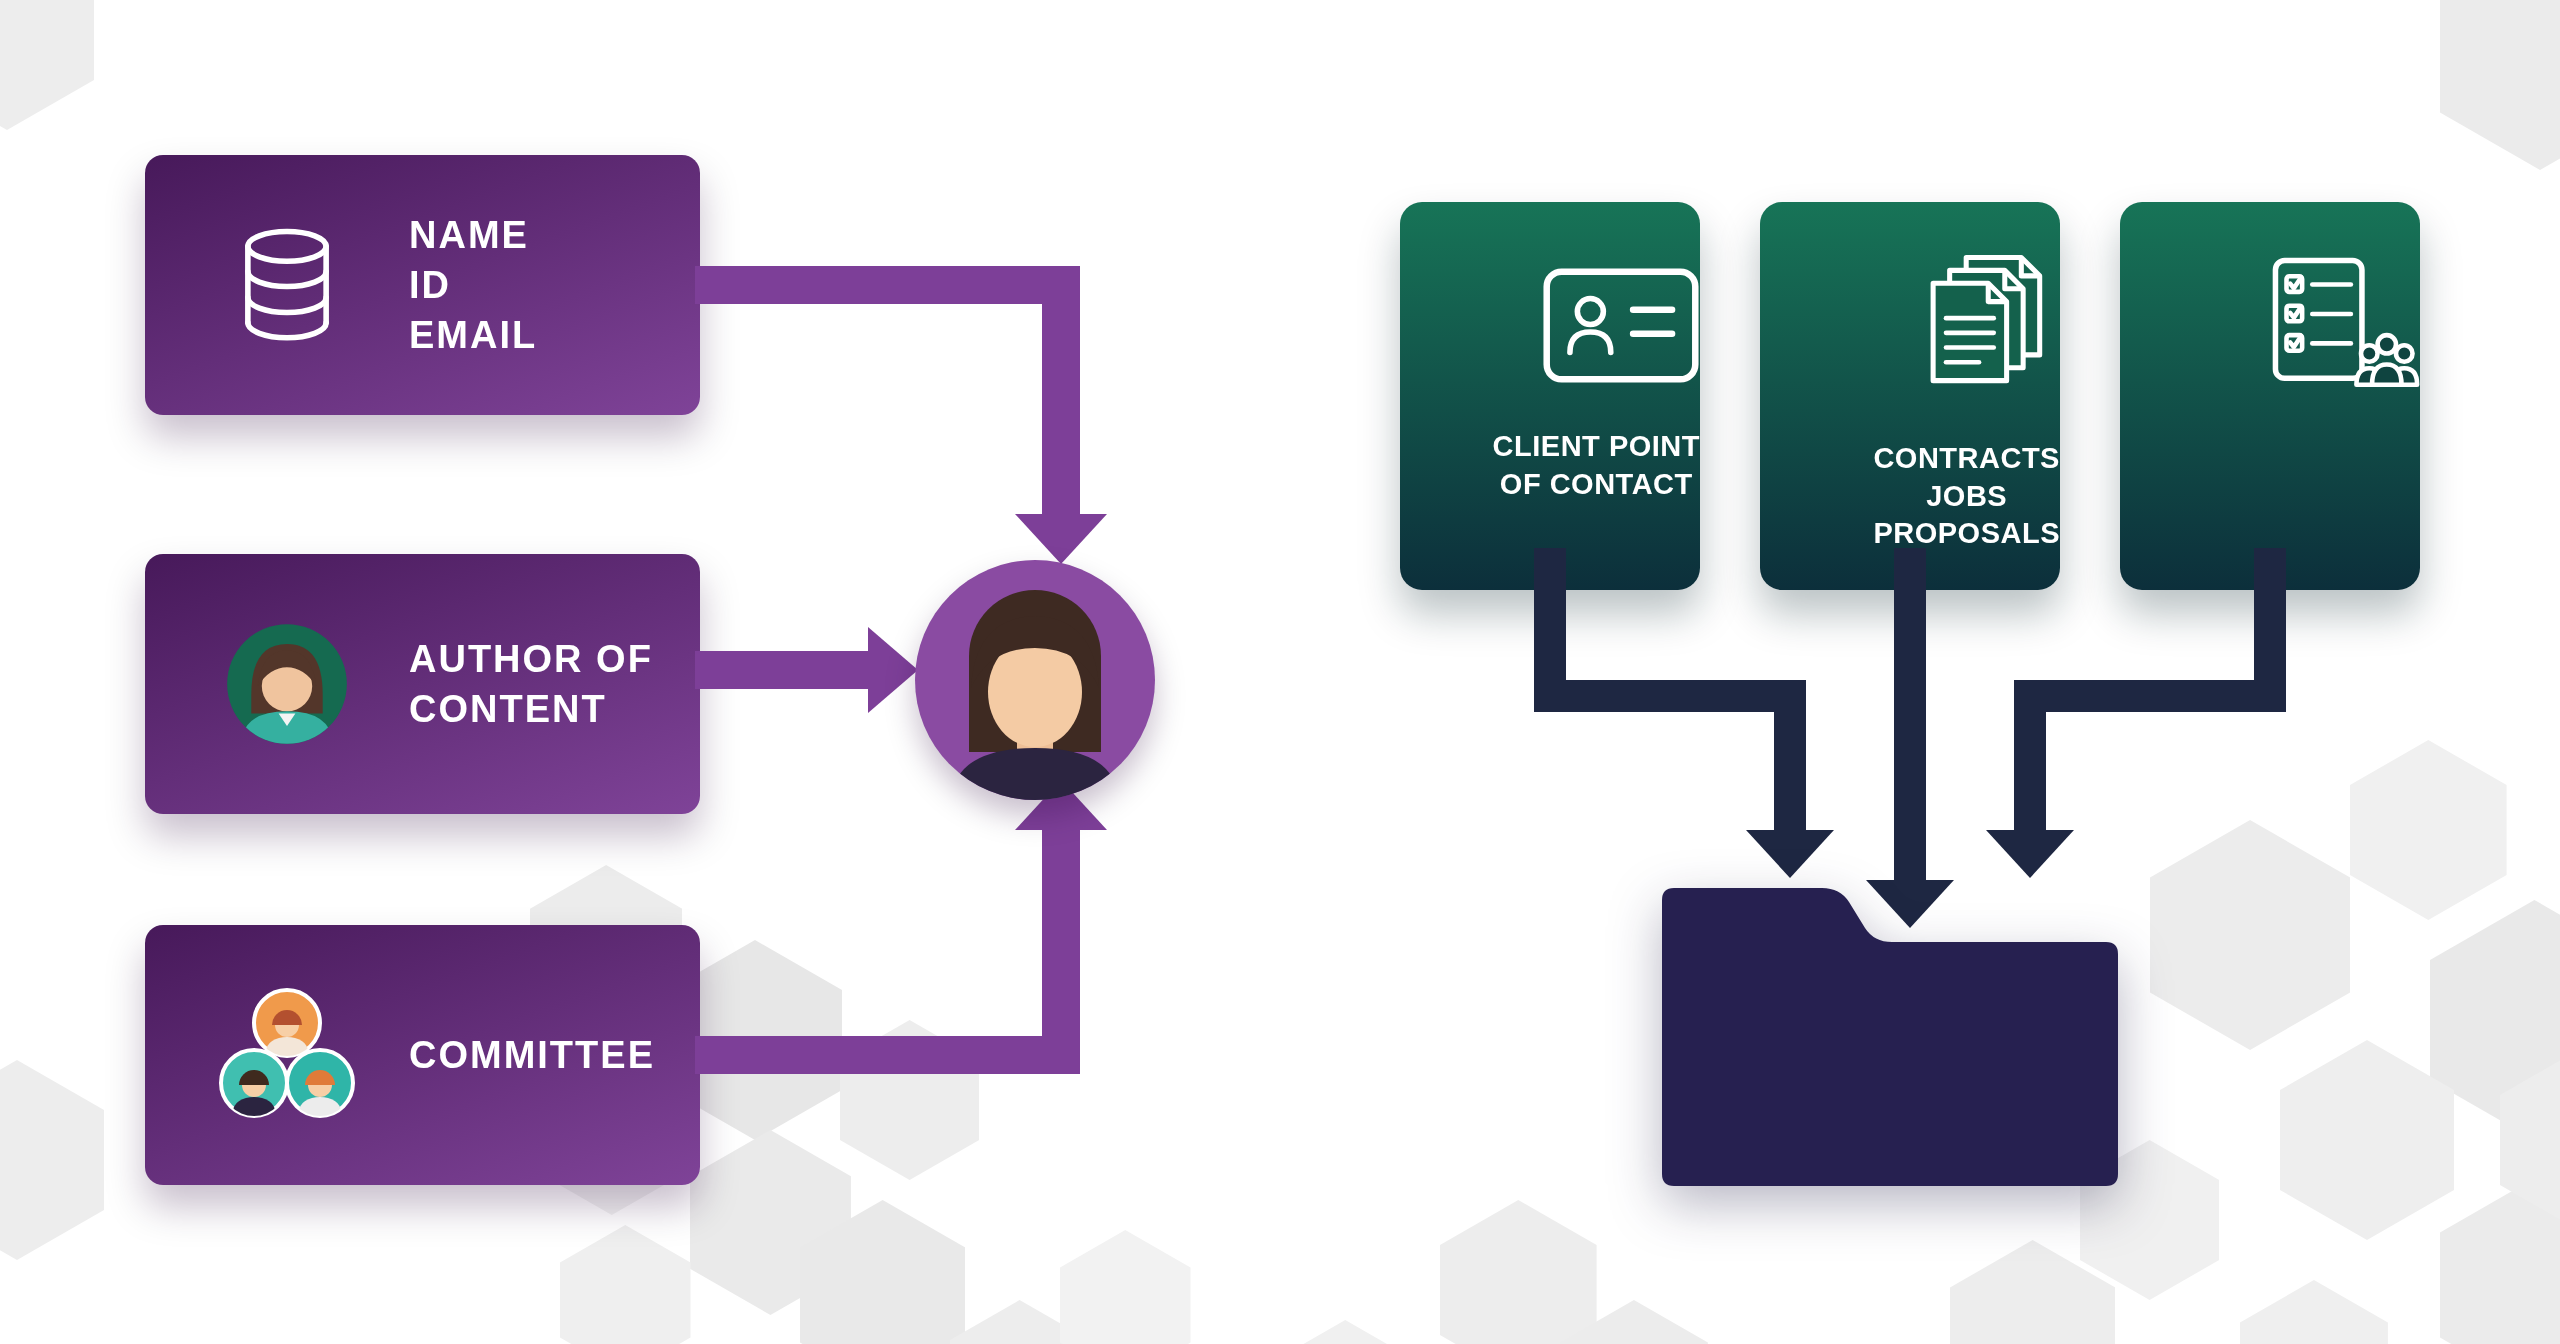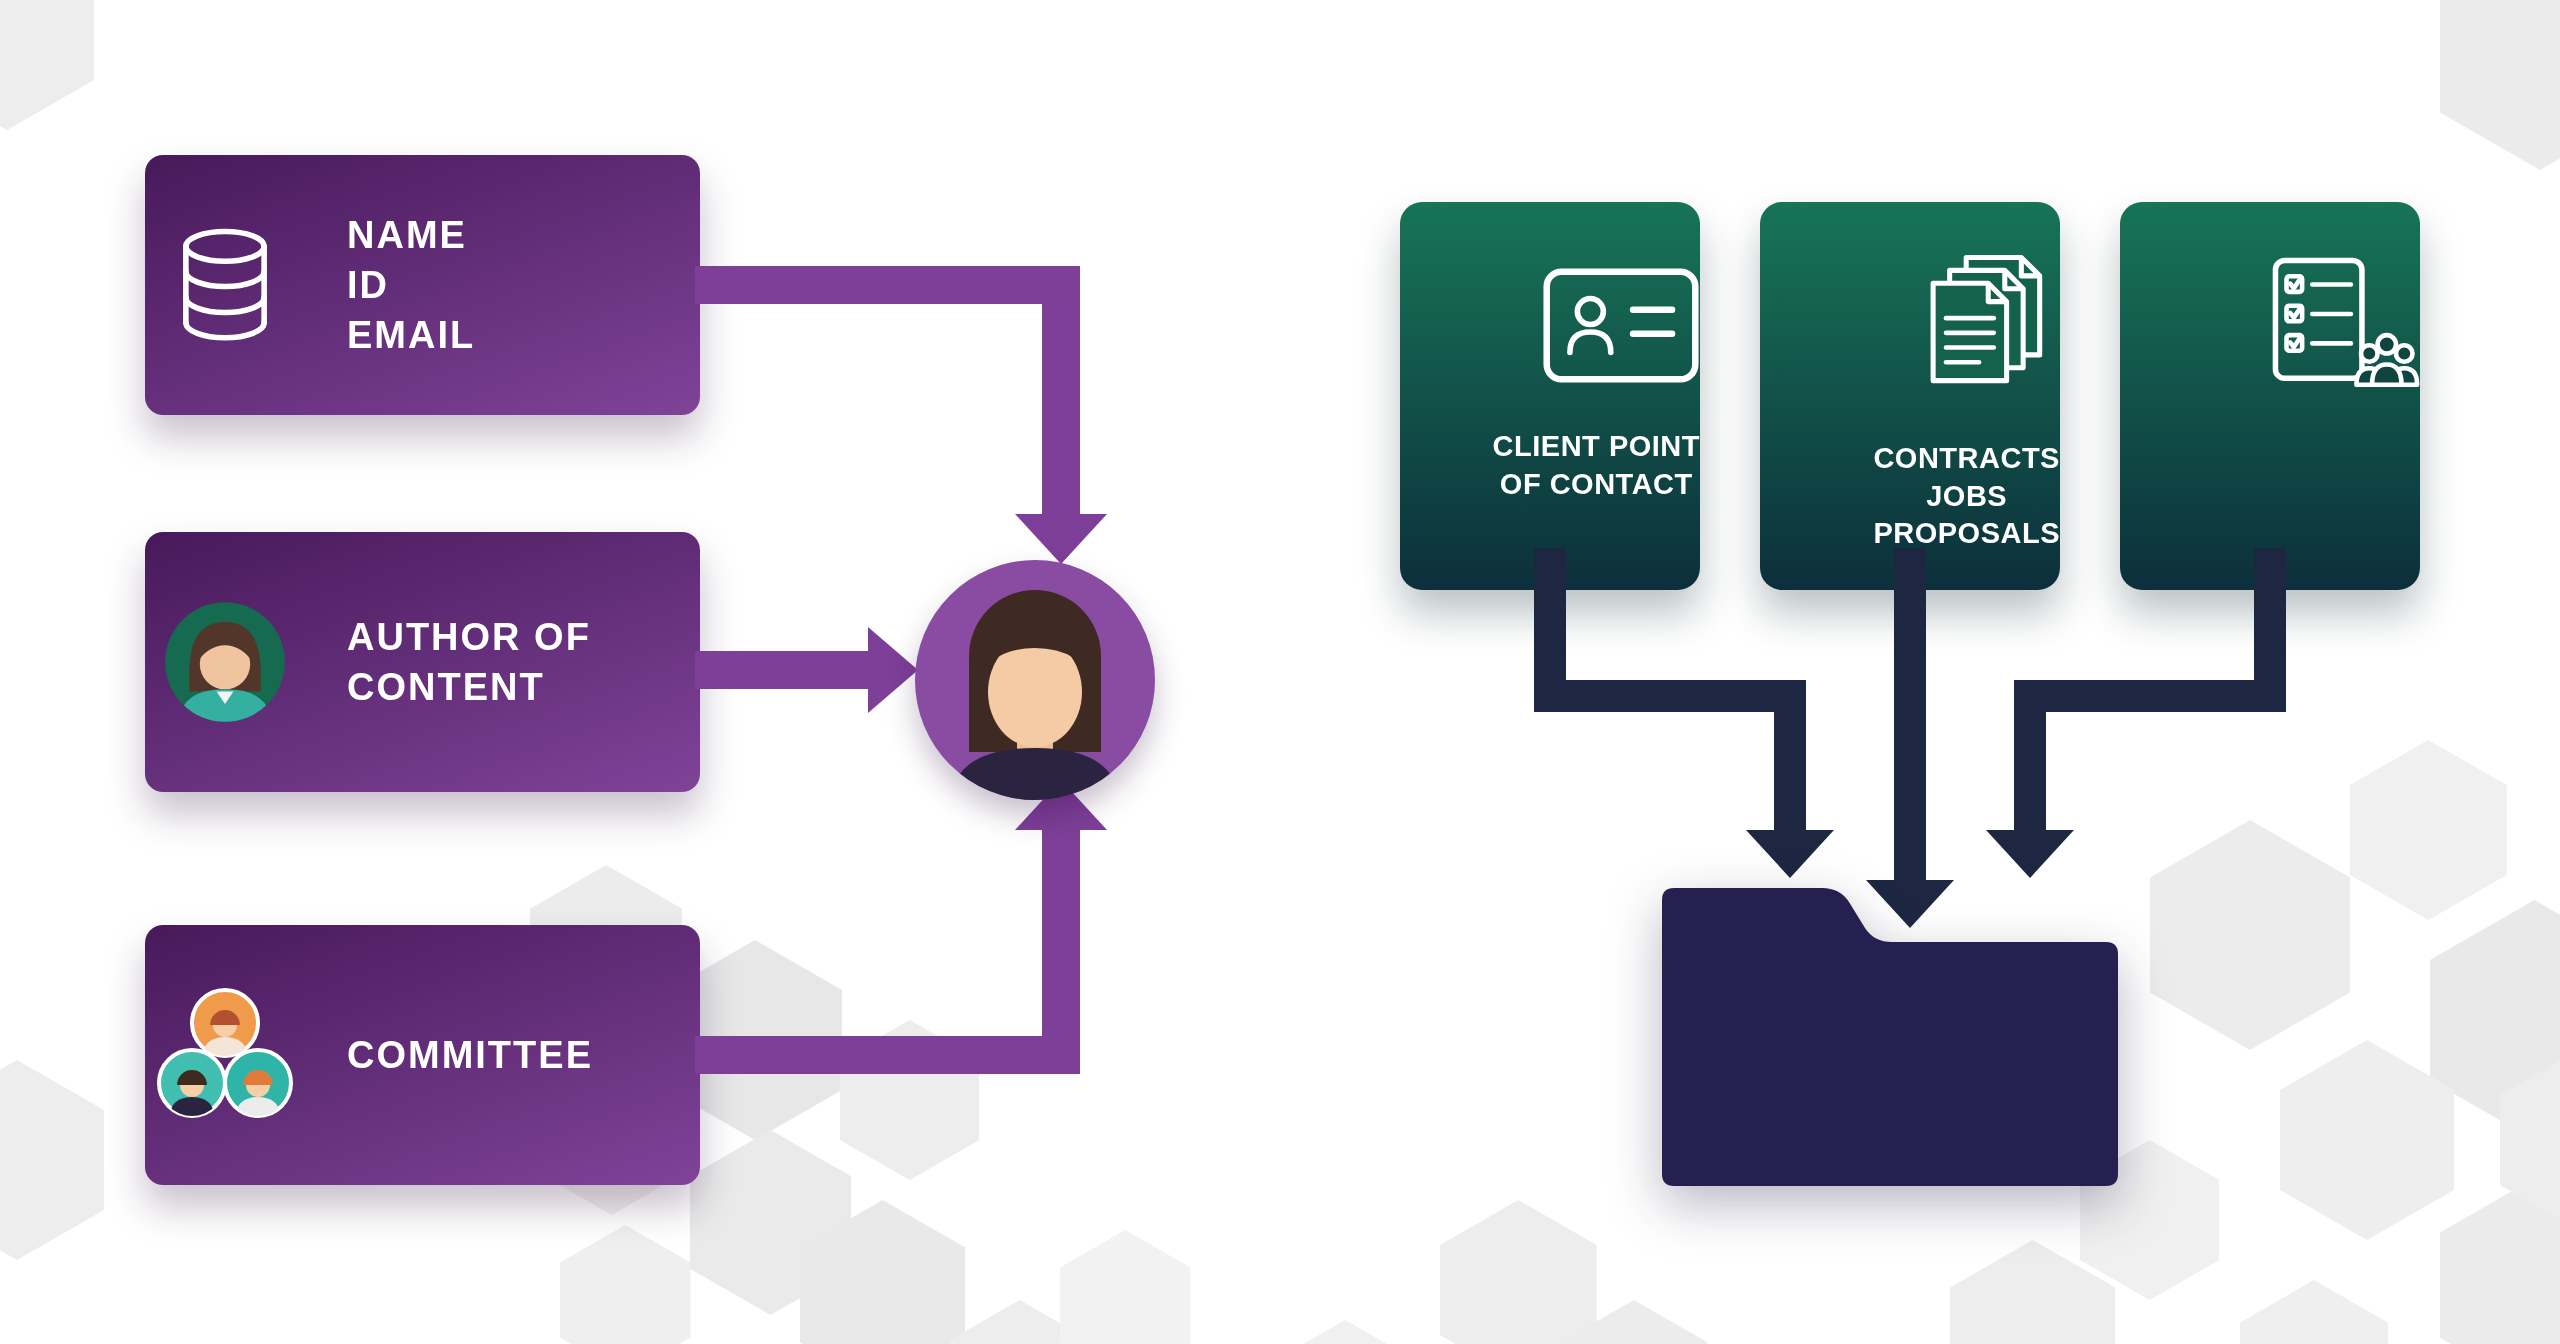--- a/index.html
+++ b/index.html
@@ -21,24 +21,24 @@
   .canvas{position:relative;width:2560px;height:1344px;background:#ffffff;overflow:hidden;}
 
   
   #hex-layer{position:absolute;left:0;top:0;width:100%;height:100%;}
   .hex{position:absolute;clip-path:polygon(50% 0,100% 25%,100% 75%,50% 100%,0 75%,0 25%);}
 
   
   .pbox{
     position:absolute;left:145px;width:555px;height:260px;border-radius:18px;
     background:linear-gradient(160deg,var(--purple-box-dark) 0%,var(--purple-box-light) 100%);
-    display:flex;align-items:center;
+    display:flex;align-items:center;padding-left:62px;
     box-shadow:0 22px 38px rgba(40,5,55,.25);
   }
-  #pbox-0{top:155px;} #pbox-1{top:532px;} #pbox-2{top:925px;}
+  #pbox-0{top:155px;} #pbox-1{top:554px;} #pbox-2{top:925px;}
   .pbox-icon{width:160px;display:flex;justify-content:center;align-items:center;flex:0 0 160px;}
   .pbox-text{margin-left:42px;color:var(--text-white);font-weight:700;font-size:38px;
     letter-spacing:2px;line-height:1.32;text-transform:uppercase;}
   .pbox-text span{display:block;}
 
   
   .seg{position:absolute;background:var(--purple-arrow);}
   .dseg{position:absolute;background:var(--dark-arrow);}
   .phead-down{position:absolute;width:0;height:0;border-left:46px solid transparent;border-right:46px solid transparent;border-top:50px solid var(--purple-arrow);}
   .phead-up{position:absolute;width:0;height:0;border-left:46px solid transparent;border-right:46px solid transparent;border-bottom:50px solid var(--purple-arrow);}

